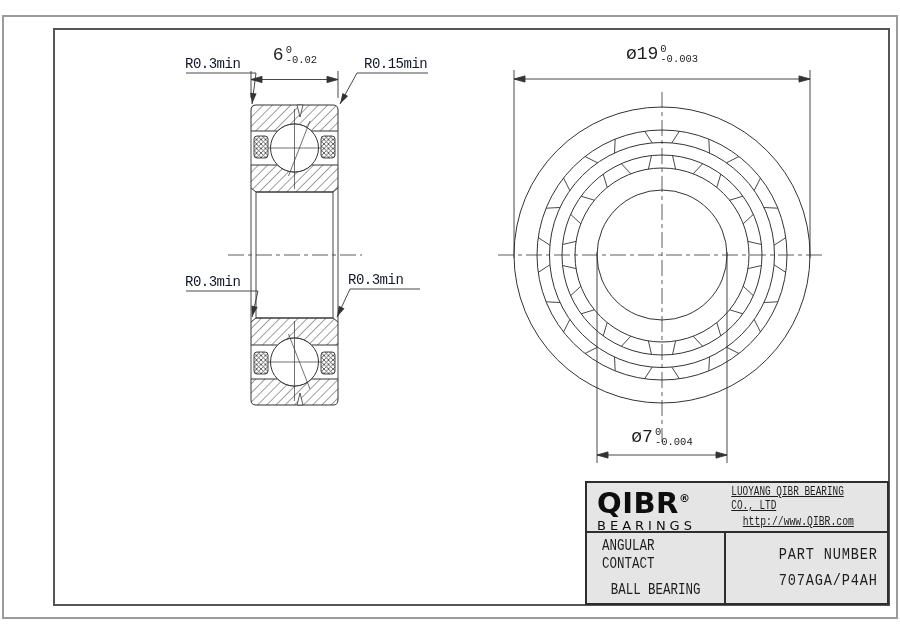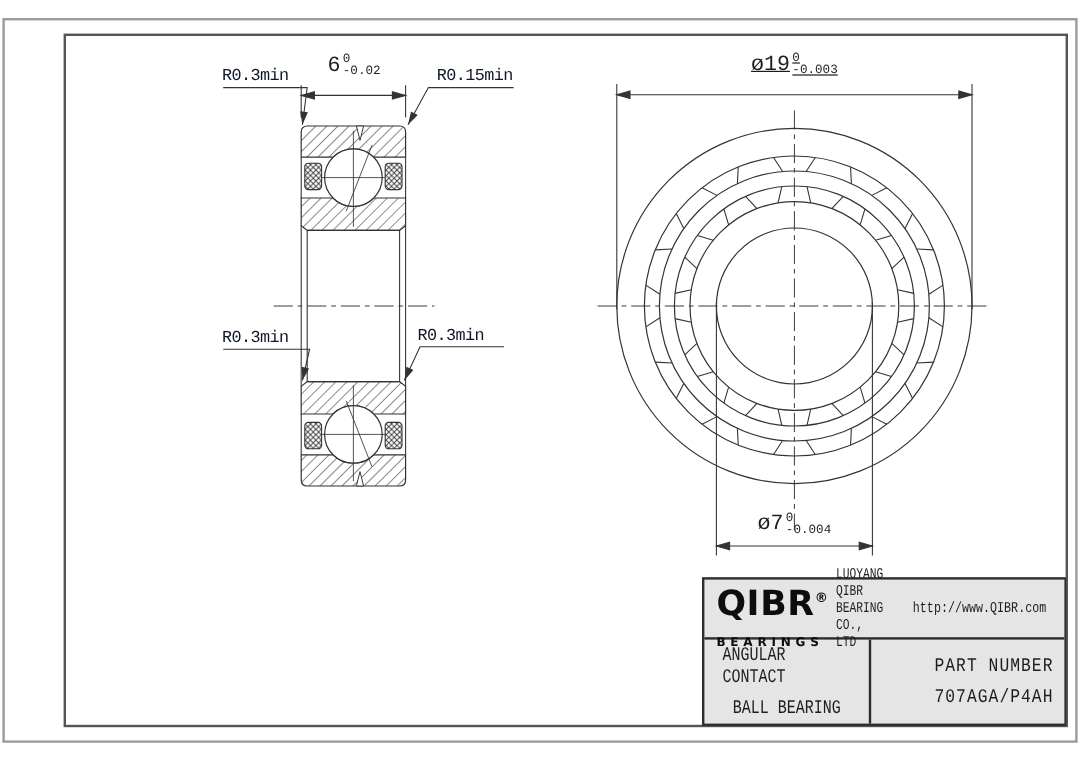--- a/index.html
+++ b/index.html
@@ -13,24 +13,24 @@
   .tolstack{display:flex;flex-direction:column;align-items:flex-start;
             font-size:10.5px;line-height:10px;margin-left:2px;color:#1d1d1d;}
   
   .tb{position:absolute;left:585px;top:481px;width:304px;height:124px;
       border:2px solid #2e2e2e;box-sizing:border-box;background:#e5e5e5;}
   .tb-row1{height:50px;border-bottom:2px solid #2e2e2e;display:flex;box-sizing:border-box;}
   .tb-logo{width:122px;padding:2px 0 0 10px;box-sizing:border-box;}
   .logo-main{font-family:"DejaVu Sans","Liberation Sans",sans-serif;font-weight:800;
              font-size:29px;line-height:27px;letter-spacing:0.5px;color:#0d0d0d;}
   .logo-reg{font-size:11px;vertical-align:super;font-weight:700;}
-  .logo-sub{font-family:"DejaVu Sans","Liberation Sans",sans-serif;font-weight:700;
-            font-size:10px;letter-spacing:4px;color:#0d0d0d;margin-top:13px;}
-  .tb-company{flex:1;display:flex;justify-content:center;
-              align-items:center;gap:2px;}
+  .logo-sub{font-family:"DejaVu Sans","Liberation Sans",sans-serif;font-weight:400;
+            font-size:13px;letter-spacing:4px;color:#0d0d0d;margin-top:1px;}
+  .tb-company{flex:1;display:flex;flex-direction:column;justify-content:center;
+              align-items:center;gap:2px;text-decoration:underline;}
   .tb-co-name{font-size:12.5px;transform:scaleX(0.75);color:#1d1d1d;}
   .tb-co-url{font-size:12.5px;transform:scaleX(0.78);color:#1d1d1d;}
   .tb-row2{display:flex;height:70px;}
   .tb-cell{display:flex;flex-direction:column;justify-content:center;align-items:center;
            gap:8px;box-sizing:border-box;}
   .tb-product{width:153px;border-right:2px solid #2e2e2e;}
   .tb-product div{font-size:16px;transform:scaleX(0.78);}
   .tb-part{flex:1;margin-left:44px;}
   .tb-part div{font-size:16px;transform:scaleX(0.85);letter-spacing:1px;}
 </style>
@@ -155,21 +155,21 @@
 <div class="txt rlabel" style="left:348px;top:272px;">R0.3min</div>
 
 <div class="dim" style="left:252px;top:45px;width:86px;">
   <span class="dval">6</span>
   <span class="tolstack">
     <span>0</span>
     <span>-0.02</span>
   </span>
 </div>
 
-<div class="dim" style="left:562px;top:44px;width:200px;text-decoration:underline;">
+<div class="dim" style="left:562px;top:44px;width:200px;">
   <span class="dval">ø19</span>
   <span class="tolstack">
     <span>0</span>
     <span>-0.003</span>
   </span>
 </div>
 
 <div class="dim" style="left:562px;top:427px;width:200px;align-items:flex-end;">
   <span class="dval">ø7</span>
   <span class="tolstack">

